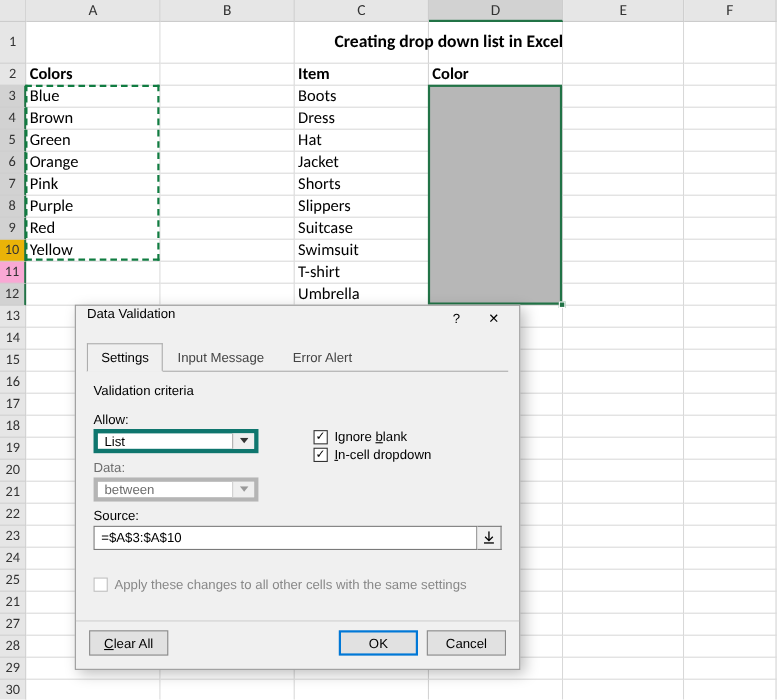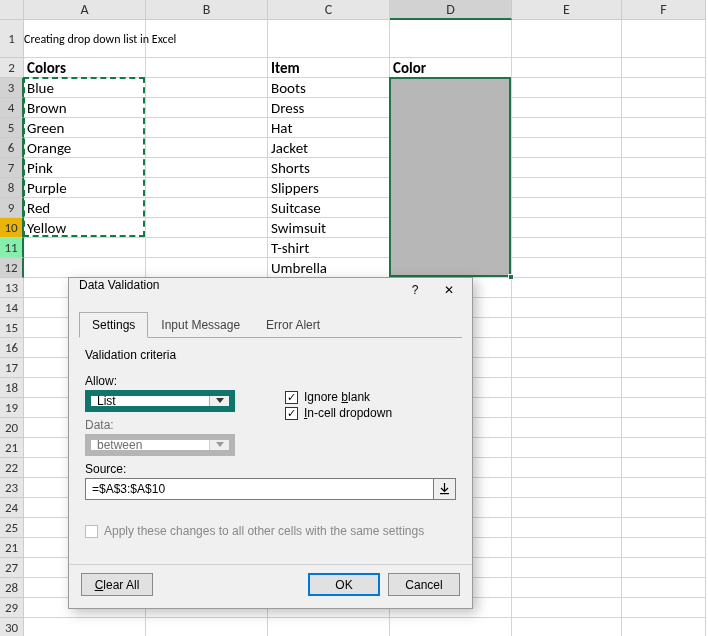--- a/index.html
+++ b/index.html
@@ -12,21 +12,21 @@
 .col-headers .ch.active { background: #d2d2d2; border-bottom: 2px solid #217346; }
 
 .row { display: flex; }
 .row .rh { width: 24px; height: 20px; background: #e6e6e6; border-right: 1px solid #ccc; border-bottom: 1px solid #ccc; text-align: center; font-size: 13px; color: #333; line-height: 20px; }
 .row .cell { height: 20px; border-right: 1px solid #d4d4d4; border-bottom: 1px solid #d4d4d4; padding: 0 3px; line-height: 20px; white-space: nowrap; overflow: visible; background: #fff; }
 
 .cA{width:122px}.cB{width:122px}.cC{width:122px}.cD{width:122px}.cE{width:110px}.cF{width:84px}
 .row1 .cell { height: 38px; line-height: 38px; }
 .row1 .rh { height: 38px; line-height: 38px; }
 
-.title-cell { font-weight: normal; font-size: 12px; text-align: left; }
+.title-cell { font-weight: bold; font-size: 16px; text-align: right; }
 .hdr { font-weight: bold; }
 
 
 .ants { position:absolute; border: 2px dashed #107c41; pointer-events:none; }
 
 
 .sel-fill { position:absolute; background: #b7b7b7; pointer-events:none; }
 .sel-border { position:absolute; border: 2px solid #217346; pointer-events:none; }
 .sel-handle { position:absolute; width:6px; height:6px; background:#217346; border:1px solid #fff; pointer-events:none; }
 
@@ -36,21 +36,21 @@
 .dialog .titlebar .t { flex:1; font-size:12px; }
 .dialog .titlebar .btn { width:34px; height:24px; display:flex; align-items:center; justify-content:center; color:#000; cursor:default; }
 .tabs { display:flex; gap:0; margin: 6px 10px 0 10px; border-bottom:1px solid #adadad; }
 .tabs .tab { padding: 5px 12px 5px; font-size:12px; border:1px solid transparent; border-bottom:none; margin-bottom:-1px; cursor:default; color:#000;}
 .tabs .tab.active { background:#f0f0f0; border-color:#adadad; border-bottom:1px solid #f0f0f0; }
 .tabs .tab:not(.active){ color:#444; }
 
 .body { padding: 10px 16px 12px 16px; }
 .legend { font-size:12px; margin-bottom:8px; }
 .lbl { font-size:12px; margin: 4px 0 2px 0; display:block; }
-.select { display:inline-flex; align-items:center; justify-content:space-between; width:150px; height:22px; background:#fff; border:6px solid #0f766e; padding:0 0 0 6px; font-size:12px;}
+.select { display:inline-flex; align-items:center; justify-content:space-between; width:150px; height:22px; background:#fff; border:4px solid #0f766e; padding:0 0 0 6px; font-size:12px;}
 .select .arrow { width:20px; height:100%; border-left:1px solid #adadad; display:flex; align-items:center; justify-content:center; background:#efefef;}
 .select.disabled { color:#6d6d6d; border-color:#b5b5b5; }
 .select.disabled .arrow { border-color:#cfcfcf; }
 .check { display:flex; align-items:center; gap:6px; font-size:12px; margin:2px 0;}
 .check .box { width:13px; height:13px; border:1px solid #333; background:#fff; display:flex; align-items:center; justify-content:center; font-size:11px; line-height:1;}
 .check.disabled .box{ border-color:#bdbdbd; color:#bdbdbd; }
 .check.disabled { color:#888; }
 .check .u { text-decoration: underline; }
 .srcwrap{ display:flex; }
 .srcinput{ flex:1; height:22px; border:1px solid #7a7a7a; background:#fff; padding:0 6px; font-size:12px; display:flex; align-items:center; }
@@ -163,21 +163,21 @@
       <div class="row">
         <div class="rh" style="background: #eab308; border-right: 2px solid rgb(33, 115, 70);">10</div>
         <div class="cell cA">Yellow</div>
         <div class="cell cB"></div>
         <div class="cell cC">Swimsuit</div>
         <div class="cell cD"></div>
         <div class="cell cE"></div>
         <div class="cell cF"></div>
       </div>
       <div class="row">
-        <div class="rh" style="background: #86efac; border-right: 2px solid rgb(33, 115, 70);">11</div>
+        <div class="rh" style="background: #f9a8d4; border-right: 2px solid rgb(33, 115, 70);">11</div>
         <div class="cell cA"></div>
         <div class="cell cB"></div>
         <div class="cell cC">T-shirt</div>
         <div class="cell cD"></div>
         <div class="cell cE"></div>
         <div class="cell cF"></div>
       </div>
       <div class="row">
         <div class="rh" style="background: rgb(210, 210, 210); border-right: 2px solid rgb(33, 115, 70);">12</div>
         <div class="cell cA"></div>

